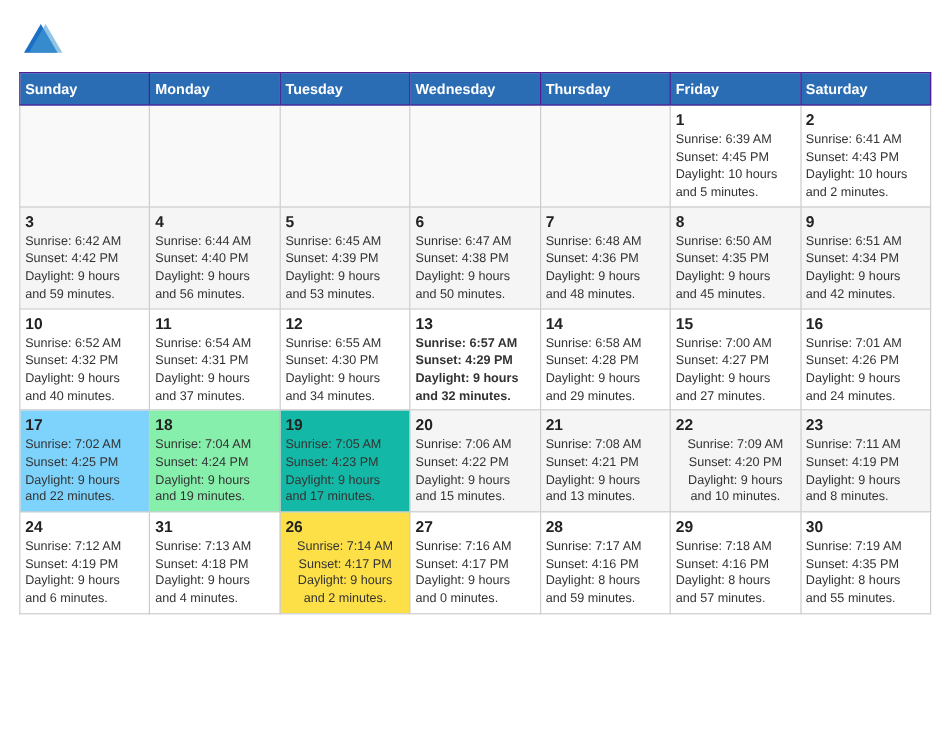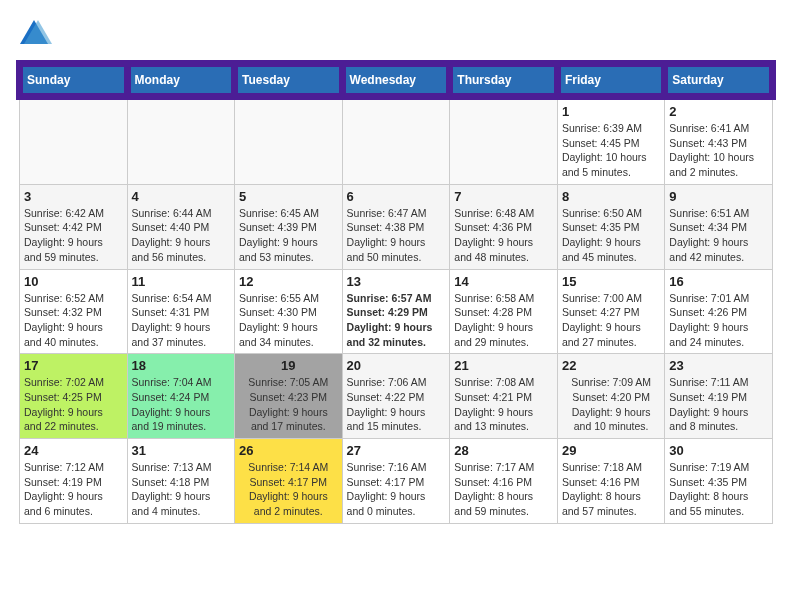--- a/index.html
+++ b/index.html
@@ -43,21 +43,21 @@
       border-collapse: collapse;
       font-size: 11px;
     }
     .calendar th {
       background-color: #2a6db5;
       color: #fff;
       padding: 6px 4px;
       text-align: left;
       font-size: 12px;
       font-weight: bold;
-      border: 7px solid #4c1d95;
+      border: 1px solid #4c1d95;
     }
     .calendar td {
       border: 1px solid #ccc;
       vertical-align: top;
       padding: 4px;
       width: 108px;
       min-height: 80px;
       background: #fff;
     }
     .calendar td.empty {
@@ -237,35 +237,35 @@
         </td>
         <td style="background: rgb(255, 255, 255);">
           <span class="day-number">16</span>
           <div class="day-info" style="white-space: pre-line;">Sunrise: 7:01 AM
 Sunset: 4:26 PM
 Daylight: 9 hours
 and 24 minutes.</div>
         </td>
       </tr>
       <tr>
-        <td style="background: #bef264;">
+        <td style="background: #7dd3fc;">
           <span class="day-number">17</span>
           <div class="day-info" style="white-space: pre-line;">Sunrise: 7:02 AM
 Sunset: 4:25 PM
 Daylight: 9 hours
 and 22 minutes.</div>
         </td>
         <td style="background: #86efac;">
           <span class="day-number">18</span>
           <div class="day-info" style="white-space: pre-line;">Sunrise: 7:04 AM
 Sunset: 4:24 PM
 Daylight: 9 hours
 and 19 minutes.</div>
         </td>
-        <td style="background: #a3a3a3; text-align: center;">
+        <td style="background: #14b8a6;">
           <span class="day-number">19</span>
           <div class="day-info" style="white-space: pre-line;">Sunrise: 7:05 AM
 Sunset: 4:23 PM
 Daylight: 9 hours
 and 17 minutes.</div>
         </td>
         <td style="background: rgb(245, 245, 245);">
           <span class="day-number">20</span>
           <div class="day-info" style="white-space: pre-line;">Sunrise: 7:06 AM
 Sunset: 4:22 PM

